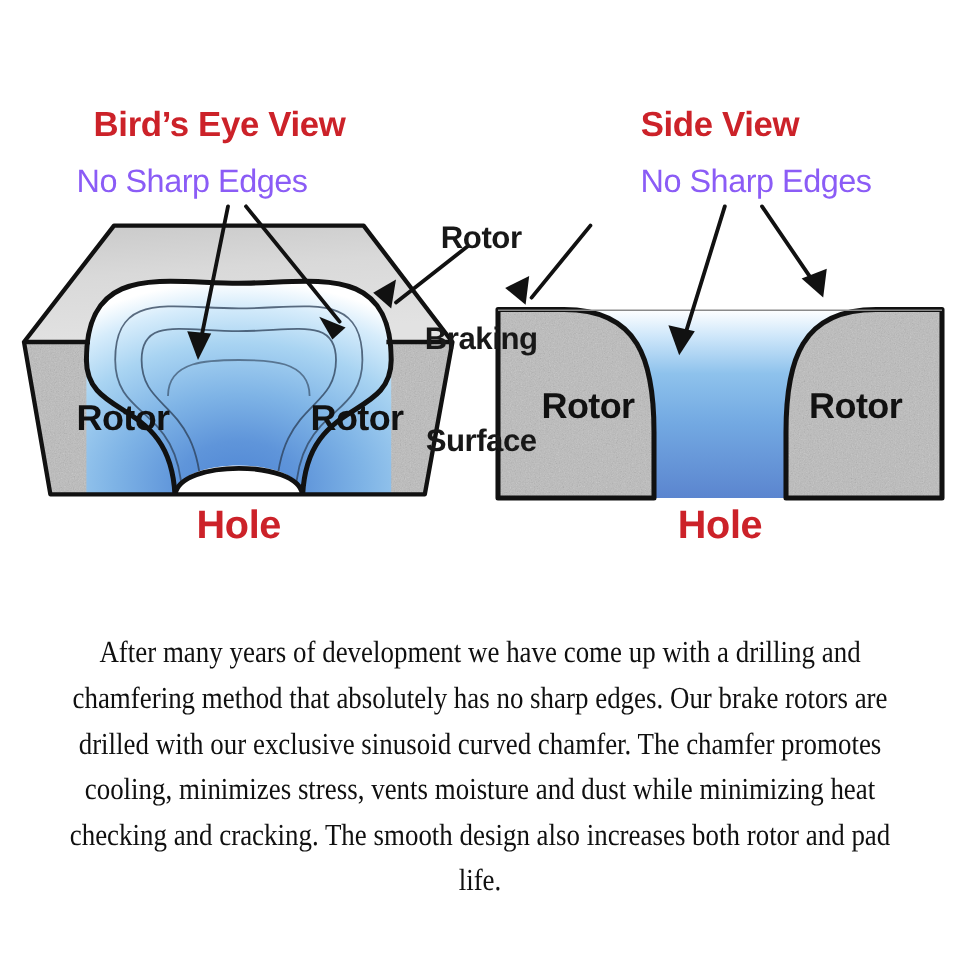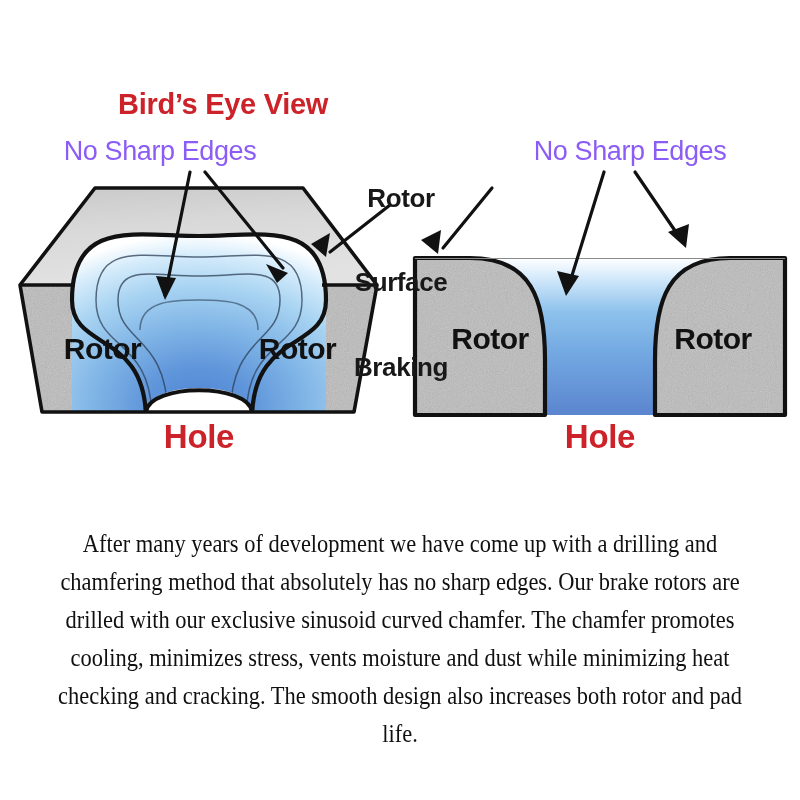--- a/index.html
+++ b/index.html
@@ -203,36 +203,37 @@
       <line x1="635" y1="172" x2="680" y2="238"></line>
       <line x1="492" y1="188" x2="443" y2="248"></line>
     </g>
     <g fill="#111111">
       <polygon points="566,296 557,271 579,276"></polygon>
       <polygon points="686,248 689,224 668,232"></polygon>
       <polygon points="438,254 441,230 421,240"></polygon>
     </g>
   </svg>
 
-  <div class="lbl title-red" style="left:78px;top:90px;width:250px;text-align:right;">Bird’s Eye View</div>
+  <div class="lbl title-red" style="left:78px;top:90px;width:250px;text-align:left;">Bird’s Eye View</div>
 
   <div class="lbl lbl-black" style="left:30px;top:138px;width:260px;text-align:center;">No Sharp Edges</div>
 
   <div class="lbl lbl-black-sm" style="left:336px;top:128px;width:130px;">
     <div>Rotor</div>
+    <div>Braking</div>
     <div>Surface</div>
-    <div>Braking</div>
   </div>
 
   <div class="lbl rotor-word" style="left:45px;top:334px;width:115px;text-align:center;">Rotor</div>
 
   <div class="lbl rotor-word" style="left:240px;top:334px;width:115px;text-align:center;">Rotor</div>
 
   <div class="lbl hole-word" style="left:139px;top:420px;width:120px;text-align:center;">Hole</div>
 
+  <div class="lbl title-red" style="left:500px;top:90px;width:200px;text-align:center;">Side View</div>
 
   <div class="lbl lbl-black" style="left:480px;top:138px;width:300px;text-align:center;">No Sharp Edges</div>
 
   <div class="lbl rotor-word" style="left:430px;top:324px;width:120px;text-align:center;">Rotor</div>
 
   <div class="lbl rotor-word" style="left:653px;top:324px;width:120px;text-align:center;">Rotor</div>
 
   <div class="lbl hole-word" style="left:540px;top:420px;width:120px;text-align:center;">Hole</div>
 
   <div id="paragraph">After many years of development we have come up with a drilling and chamfering method that absolutely has no sharp edges.  Our brake rotors are drilled with our exclusive sinusoid curved chamfer. The chamfer promotes cooling, minimizes stress, vents moisture and dust while minimizing heat checking and cracking. The smooth design also increases both rotor and pad life.</div>

